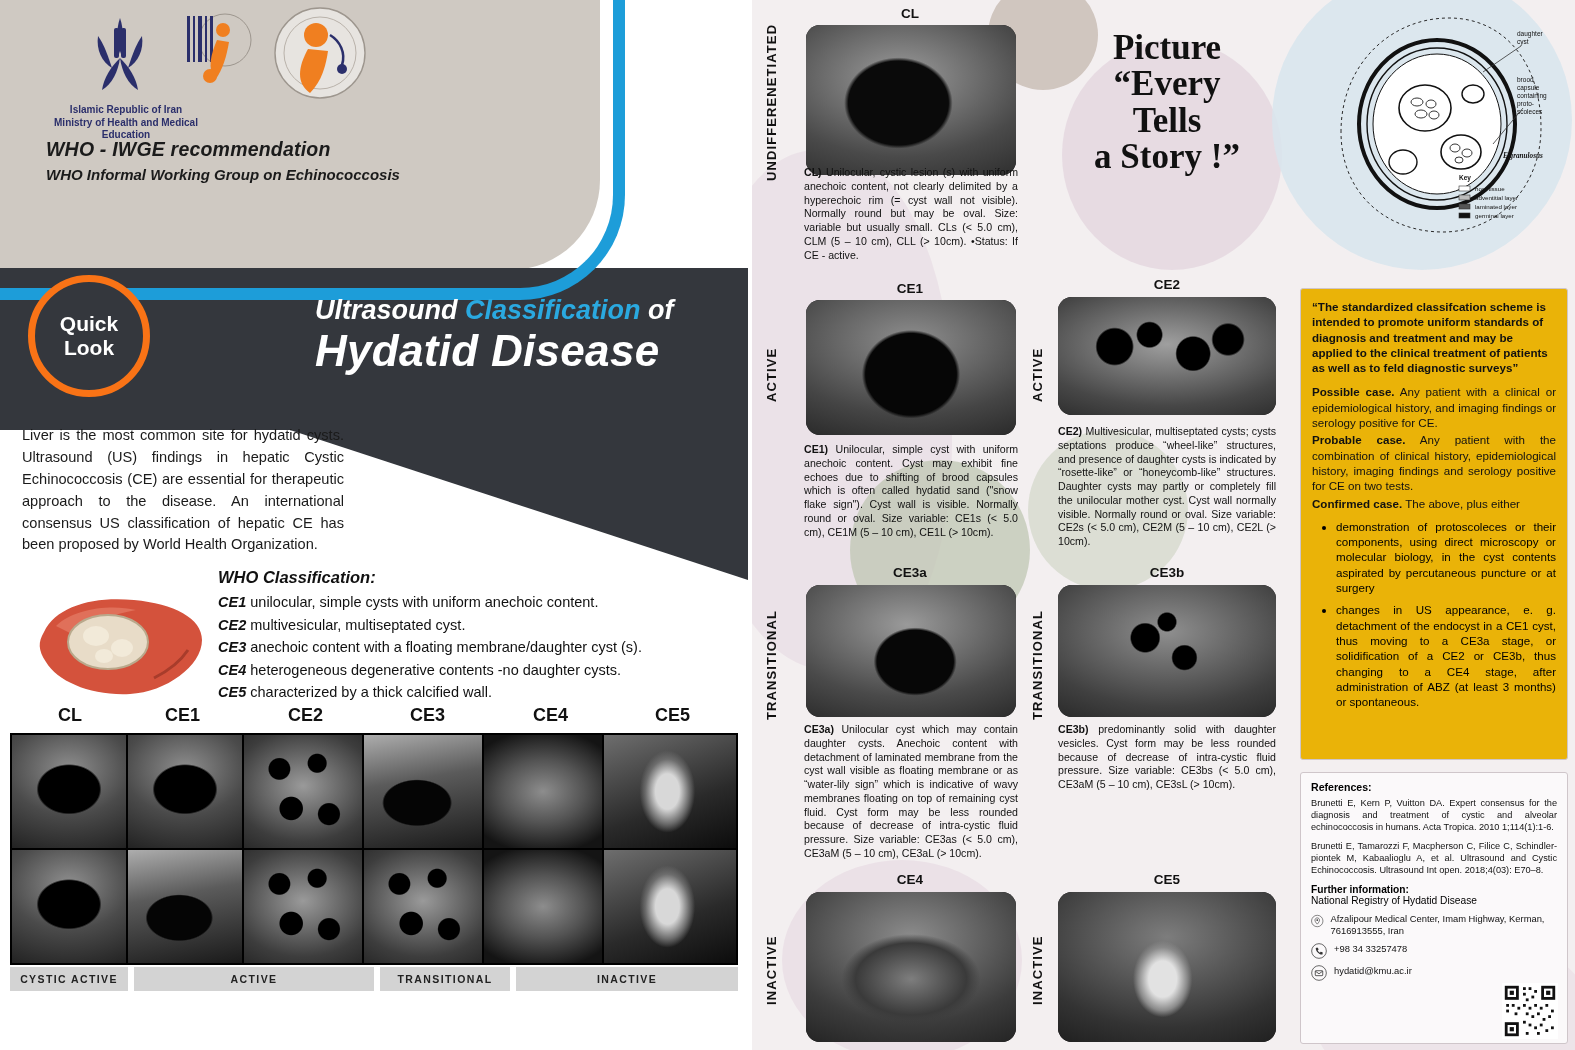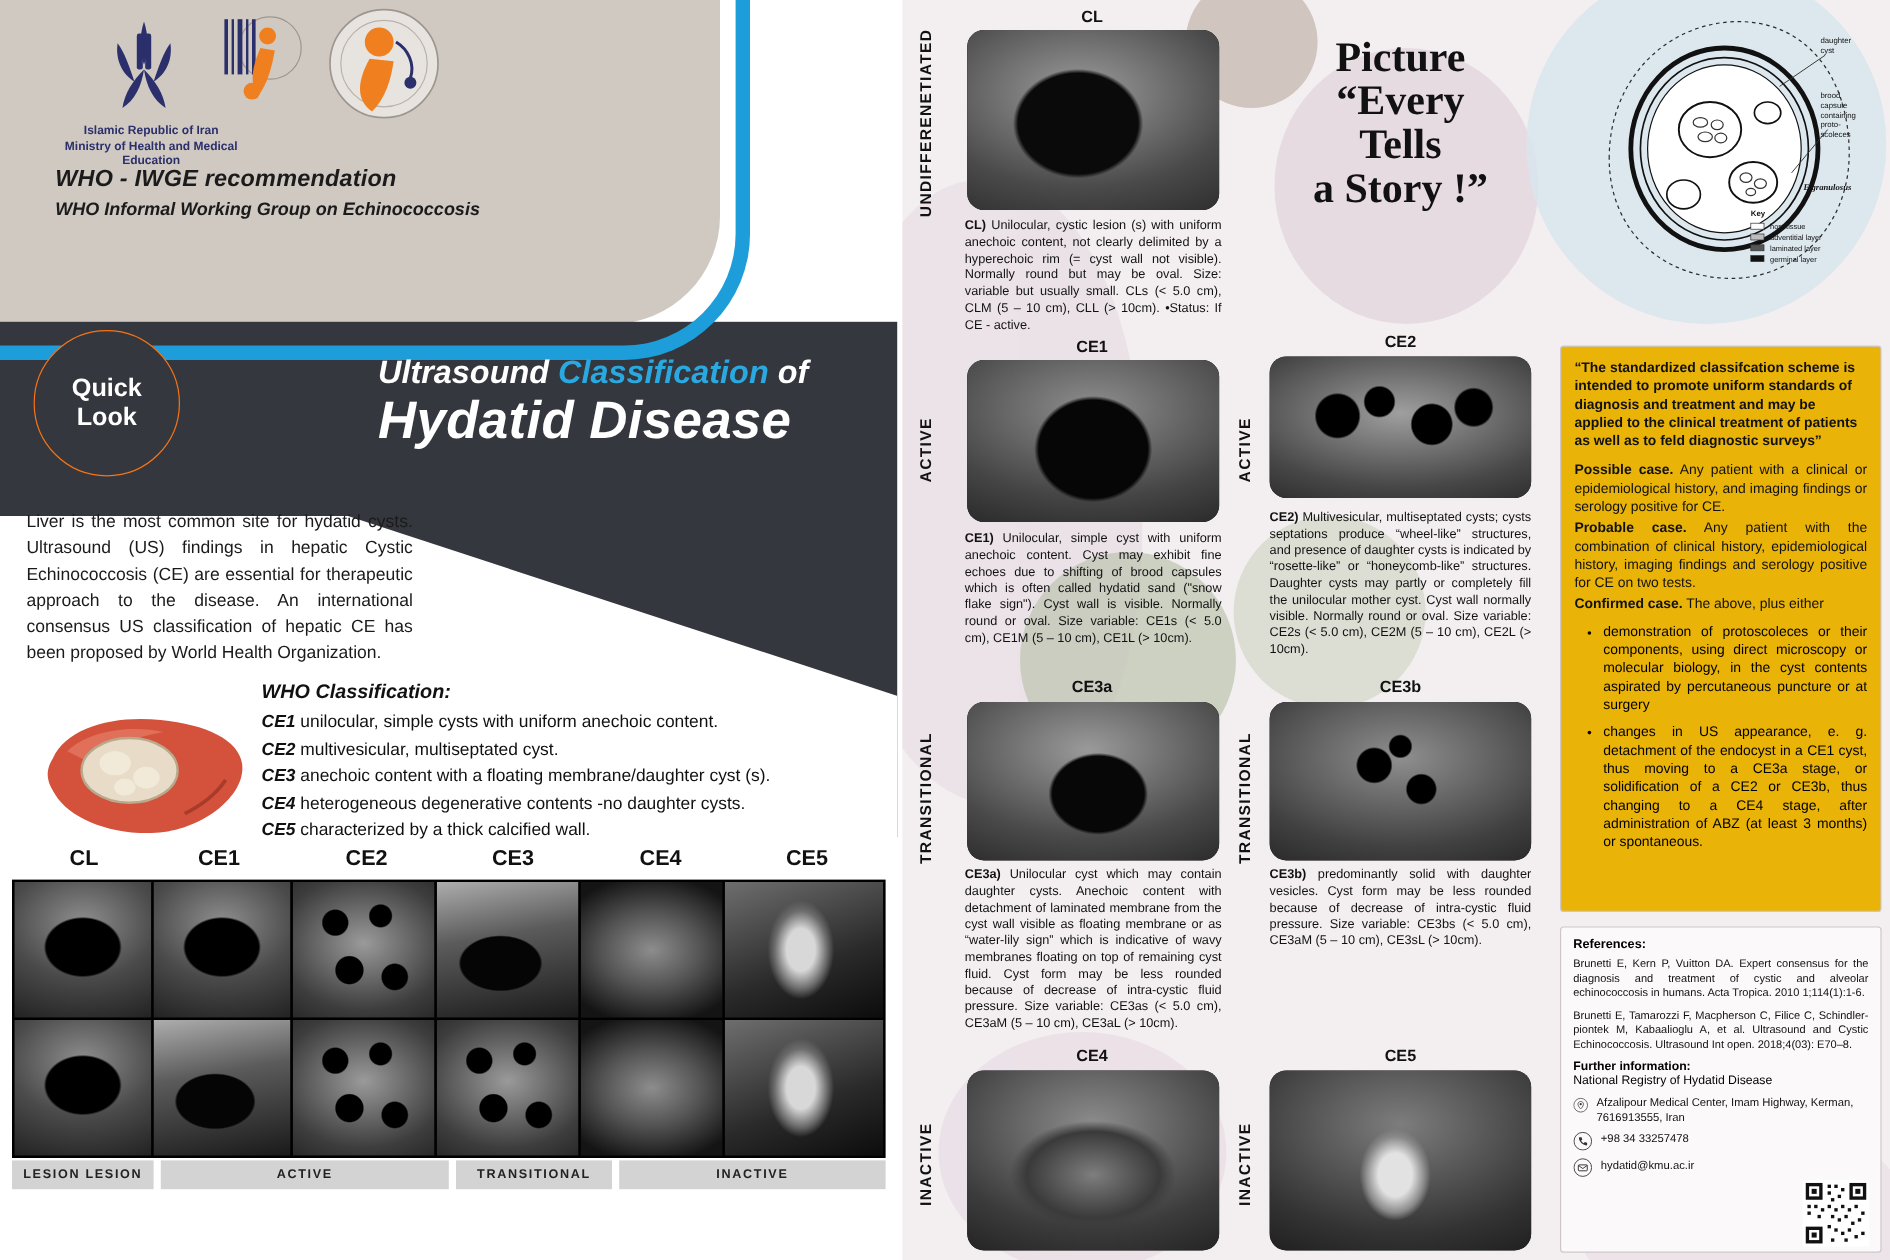--- a/index.html
+++ b/index.html
@@ -47,21 +47,21 @@
 
   .who-rec {
     position: absolute; left: 46px; top: 138px; width: 430px;
     color: #1b1b1b;
   }
   .who-rec .l1 { font-size: 19.5px; font-weight: bold; font-style: italic; letter-spacing: .2px; }
   .who-rec .l2 { font-size: 15px; font-weight: bold; font-style: italic; margin-top: 4px; line-height: 1.35; }
 
   .quick-look {
     position: absolute; left: 28px; top: 275px; width: 122px; height: 122px;
-    border-radius: 50%; background: #34373d; border: 1px solid #f97316;
+    border-radius: 50%; background: #34373d; border: 7px solid #f97316;
     color: #fff; display: flex; flex-direction: column; align-items: center; justify-content: center;
     font-size: 21px; font-weight: bold; line-height: 1.15; z-index: 6;
   }
 
   .title-wrap { position: absolute; left: 315px; top: 295px; width: 420px; color: #fff; z-index: 5; }
   .title-1 { font-size: 27px; font-weight: bold; font-style: italic; }
   .title-1 .accent { color: #2aa9e0; }
   .title-2 { font-size: 44px; font-weight: bold; font-style: italic; margin-top: 0; letter-spacing: .3px; }
 
   .intro {
@@ -321,21 +321,21 @@
         <div class="cell c5">
             <div class="spk"></div>
           </div>
         <div class="cell c5">
             <div class="spk"></div>
           </div>
       </div>
     </div>
 
     <div class="status-bar">
-      <div class="status-chip" style="left:0px;   width:118px">LESION LESION</div>
+      <div class="status-chip" style="left:0px;   width:118px">CYSTIC ACTIVE</div>
       <div class="status-chip" style="left:124px; width:240px">ACTIVE</div>
       <div class="status-chip" style="left:370px; width:130px">TRANSITIONAL</div>
       <div class="status-chip" style="left:506px; width:222px">INACTIVE</div>
     </div>
   </div>
 
   <div class="right">
     <div class="blob b4"></div>
     <div class="blob b5"></div>
     <div class="blob b6"></div>
@@ -345,21 +345,21 @@
     <div class="blob b7"></div>
     <div class="blob b8"></div>
 
     <div class="vstrip" style="left:6px; top:20px; height:165px;">UNDIFFERENETIATED</div>
     <div class="sublabel" style="left:48px; top:6px; width:220px;">CL</div>
     <div class="us-box" style="left:54px; top:25px; width:210px; height:150px;">
       <div class="img" style="background:
         radial-gradient(ellipse 34% 40% at 44% 52%, #0a0a0a 0 70%, rgba(0,0,0,0) 76%),
         radial-gradient(ellipse 130% 110% at 45% 35%, #9c9c9c 0%, #4a4a4a 48%, #101010 100%);"></div>
     </div>
-    <div class="cap" style="left:52px; top:182px; width:214px;"><b>CL)</b><span> Unilocular, cystic lesion (s) with uniform anechoic content, not clearly delimited by a hyperechoic rim (= cyst wall not visible). Normally round but may be oval. Size: variable but usually small. CLs (&lt; 5.0 cm), CLM (5 – 10 cm), CLL (&gt; 10cm). •Status: If CE - active.</span></div>
+    <div class="cap" style="left:52px; top:166px; width:214px;"><b>CL)</b><span> Unilocular, cystic lesion (s) with uniform anechoic content, not clearly delimited by a hyperechoic rim (= cyst wall not visible). Normally round but may be oval. Size: variable but usually small. CLs (&lt; 5.0 cm), CLM (5 – 10 cm), CLL (&gt; 10cm). •Status: If CE - active.</span></div>
 
     <div class="every-pic">
       <div>Picture</div>
       <div>“Every</div>
       <div>Tells</div>
       <div>a Story !”</div>
     </div>
 
     <svg class="diagram" viewBox="0 0 238 250">
       <g transform="translate(6,4)">

